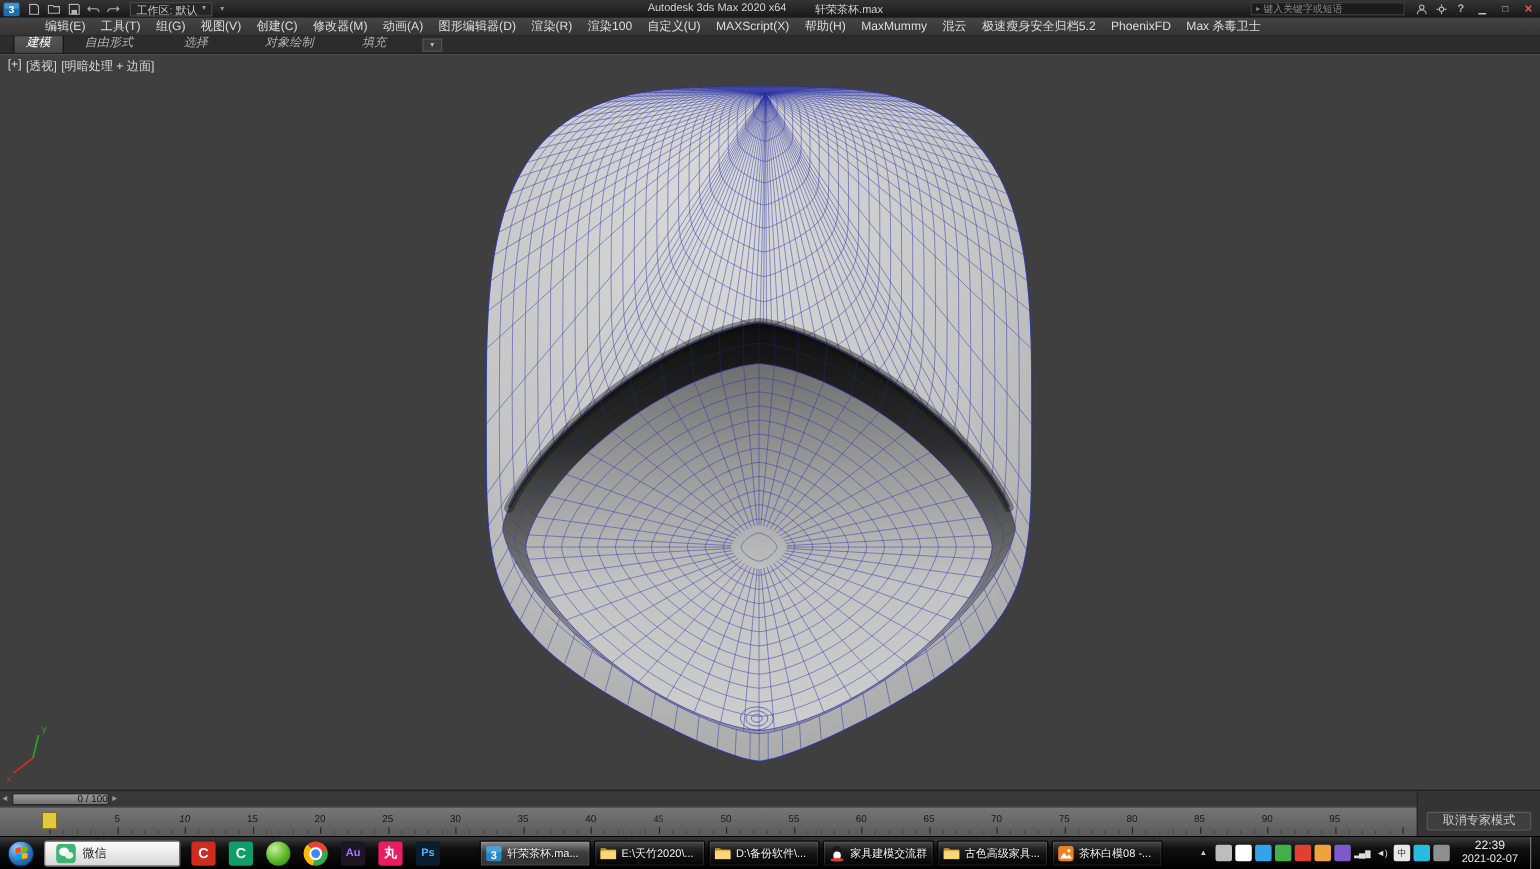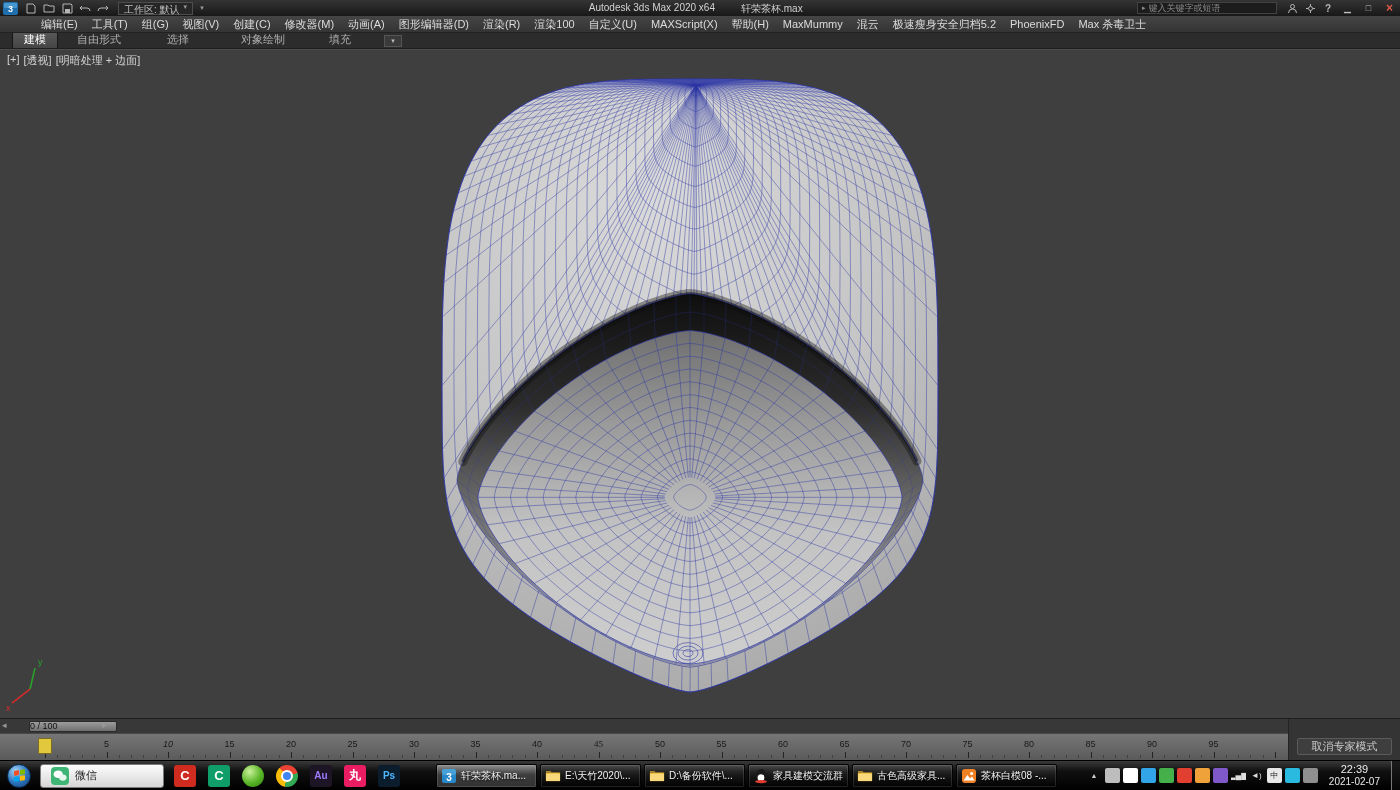--- a/index.html
+++ b/index.html
@@ -31,41 +31,41 @@
   
   #menu-bar { position:absolute; top:16px; left:0; right:0; height:17px;
     background:linear-gradient(#454545,#343434); border-bottom:1px solid #222;
     display:flex; align-items:center; padding-left:34px; z-index:19; }
   .menu-item { padding:0 7px; font-size:11px; color:#dcdcdc; line-height:16px; white-space:nowrap; cursor:default; }
 
   
   #ribbon-row { position:absolute; top:33px; left:0; right:0; height:16px;
     background:#2c2c2c; border-bottom:1px solid #1e1e1e; display:flex; align-items:flex-end;
     padding-left:12px; z-index:18; }
-  .ribbon-tab { padding:2px 11px; font-size:11px; color:#b0b0b0; line-height:13px; }
+  .ribbon-tab { padding:2px 11px; font-size:11px; color:#b0b0b0; line-height:13px;font-style:italic; }
   .ribbon-tab.active { background:linear-gradient(#5a5a5a,#454545); color:#fff;
     border:1px solid #161616; border-bottom:none; }
   #ribbon-extra { margin-left:14px; width:18px; height:12px; background:#3a3a3a;
     border:1px solid #555; color:#bbb; font-size:7px; display:flex; align-items:center;
     justify-content:center; margin-bottom:1px; }
 
   
   #viewport { position:absolute; top:49px; left:0; right:0; height:669px;
     background:#3f3f3f; border-top:1px solid #4c4c4c; }
   #vp-labels { position:absolute; top:3px; left:6px; z-index:2; display:flex; gap:2px;
     font-size:11px; color:#d4d4d4; }
   .vp-label { padding:0 1px; }
   #model-svg { position:absolute; inset:0; width:100%; height:100%; }
 
   
   #bottom-strip { position:absolute; top:718px; left:0; width:1288px; height:42px; }
   #slider-row { position:relative; height:15px; background:#383838; border-top:1px solid #1e1e1e; }
   #slider-handle { position:absolute; left:11px; top:2px; width:88px; height:11px;
     background:linear-gradient(#9d9d9d,#6f6f6f); border:1px solid #2a2a2a; border-radius:2px;
-    font-size:9px; color:#141414; text-align:left; line-height:9px;margin-left:18px; }
+    font-size:9px; color:#141414; text-align:right; line-height:9px; }
   .slider-arrow { position:absolute; top:1px; font-size:9px; color:#999; }
   #slider-arrow-left { left:2px; }
   #slider-arrow-right { left:102px; }
   #ruler { position:relative; height:27px; background:linear-gradient(#767676,#5a5a5a);
     border-top:1px solid #484848; overflow:hidden; }
   .ruler-label { position:absolute; top:5px; transform:translateX(-50%);
     font-size:9px; color:#191919; }
   .ruler-tick { position:absolute; bottom:2px; width:1px; height:3px; background:rgba(0,0,0,.3); }
   .ruler-tick.major { height:6px; background:#242424; }
   .time-marker { position:absolute; top:4px; width:14px; height:16px;

